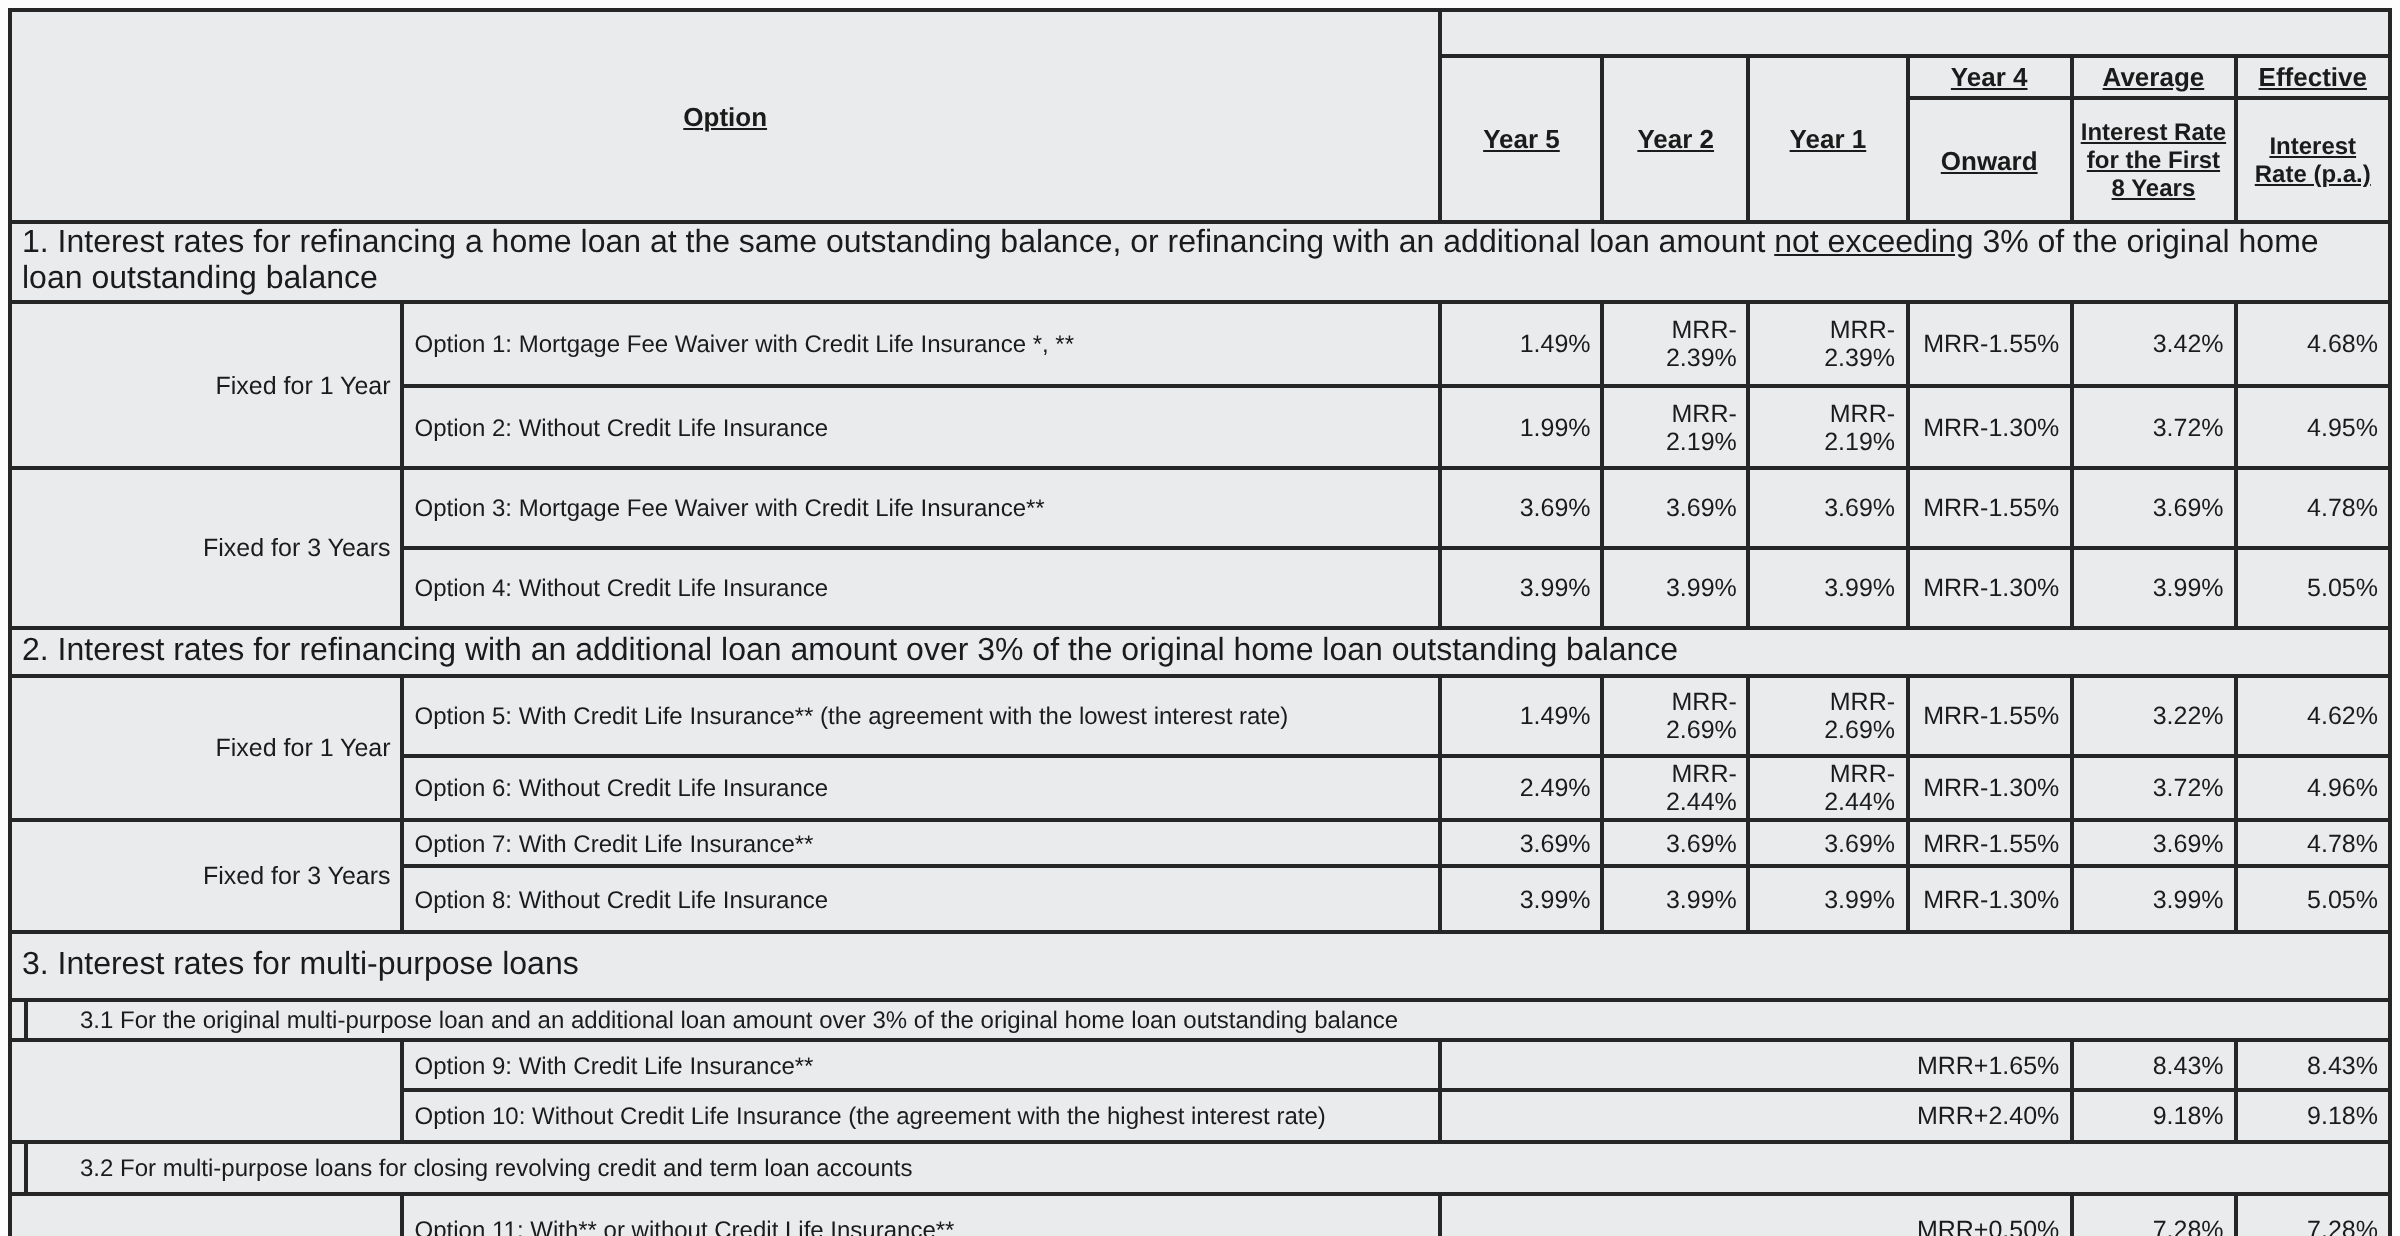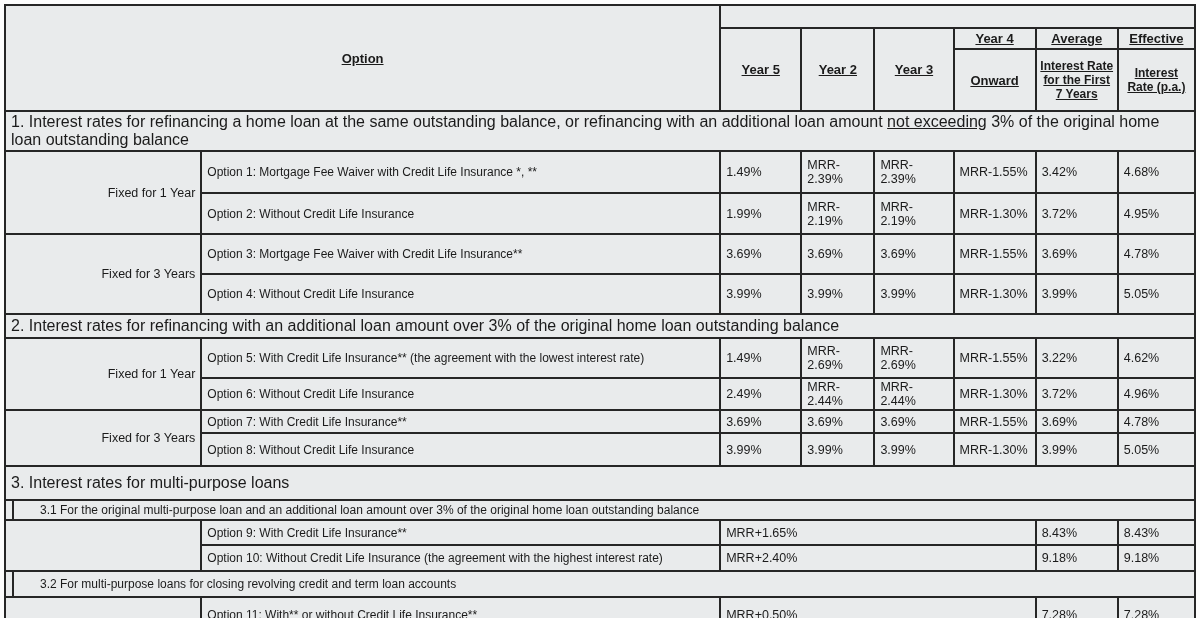--- a/index.html
+++ b/index.html
@@ -38,21 +38,21 @@
   }
   td.subsec {
     background: #f5cbef;
     border-top-color: #63265c;
     border-bottom-color: #63265c;
     font-size: 12px;
   }
   td.subsec.text { padding-left: 26px; }
   td.grp { text-align: right; }
   td.desc { text-align: left; font-size: 12px; padding-left: 4px; }
-  td.val { text-align: left; margin-left: 48px; }
+  td.val { text-align: right; margin-left: 48px; }
   .und { text-decoration: underline; }
 </style>
 </head>
 <body>
 
 <div class="page">
 <table class="rates">
   <colgroup>
     <col style="width:8px">
         <col style="width:188px">
@@ -66,28 +66,28 @@
   </colgroup>
 
   <tbody>
         <tr style="height:23px">
     <td class="hdr" colspan="3" rowspan="3">Option</td>
     <td colspan="6"></td>
   </tr>
   <tr style="height:21px">
     <td class="hdr" rowspan="2">Year 5</td>
     <td class="hdr" rowspan="2">Year 2</td>
-    <td class="hdr" rowspan="2">Year 3</td>
+    <td class="hdr" rowspan="2">Year 1</td>
     <td class="hdr">Year 4</td>
     <td class="hdr">Average</td>
     <td class="hdr">Effective</td>
   </tr>
   <tr style="height:62px">
     <td class="hdr">Onward</td>
-    <td class="hdr small">Interest Rate for the First 7 Years</td>
+    <td class="hdr small">Interest Rate for the First 8 Years</td>
     <td class="hdr small">Interest Rate (p.a.)</td>
   </tr>
 
   <tr style="height:26px">
     <td class="sec" colspan="9"><span>1. Interest rates for refinancing a home loan at the same outstanding balance, or refinancing with an additional loan amount </span><span class="und">not exceeding</span><span> 3% of the original home loan outstanding balance</span></td>
   </tr>
 
   <tr style="height:42px">
     <td class="grp" colspan="2" rowspan="2">Fixed for 1 Year</td>
     <td class="desc">Option 1: Mortgage Fee Waiver with Credit Life Insurance *, **</td>

